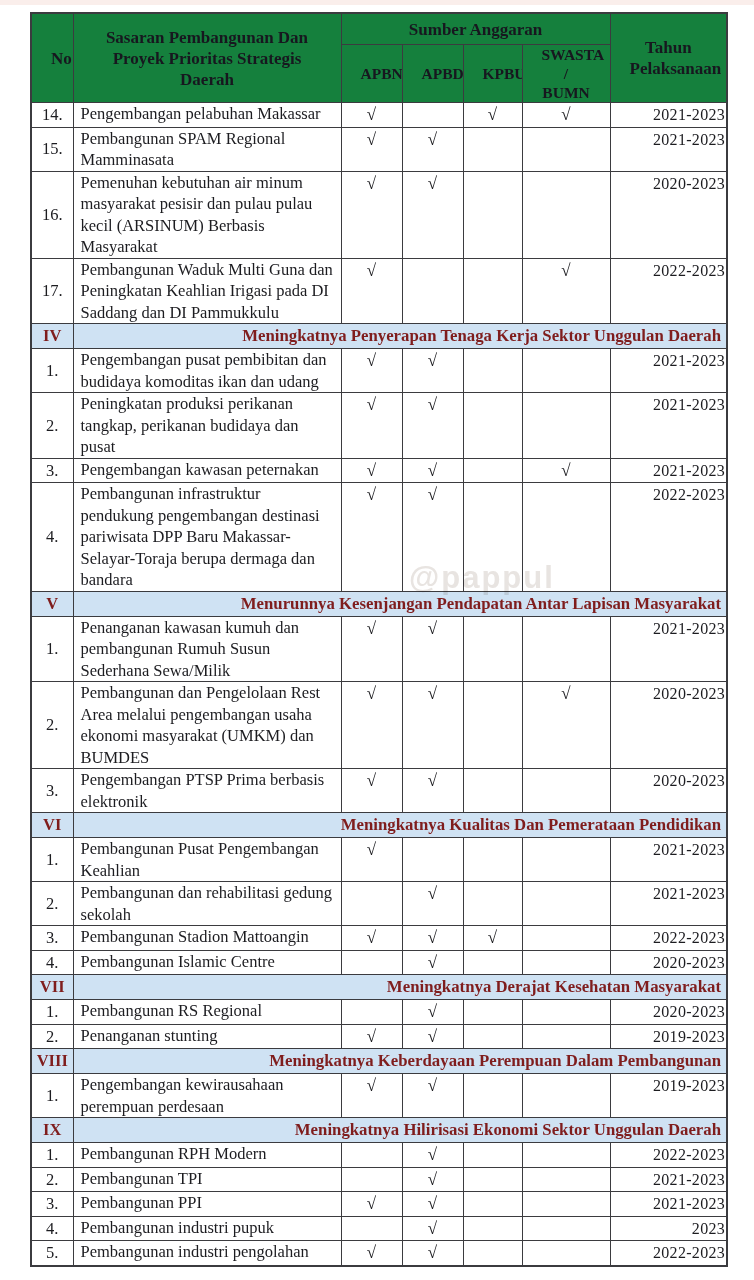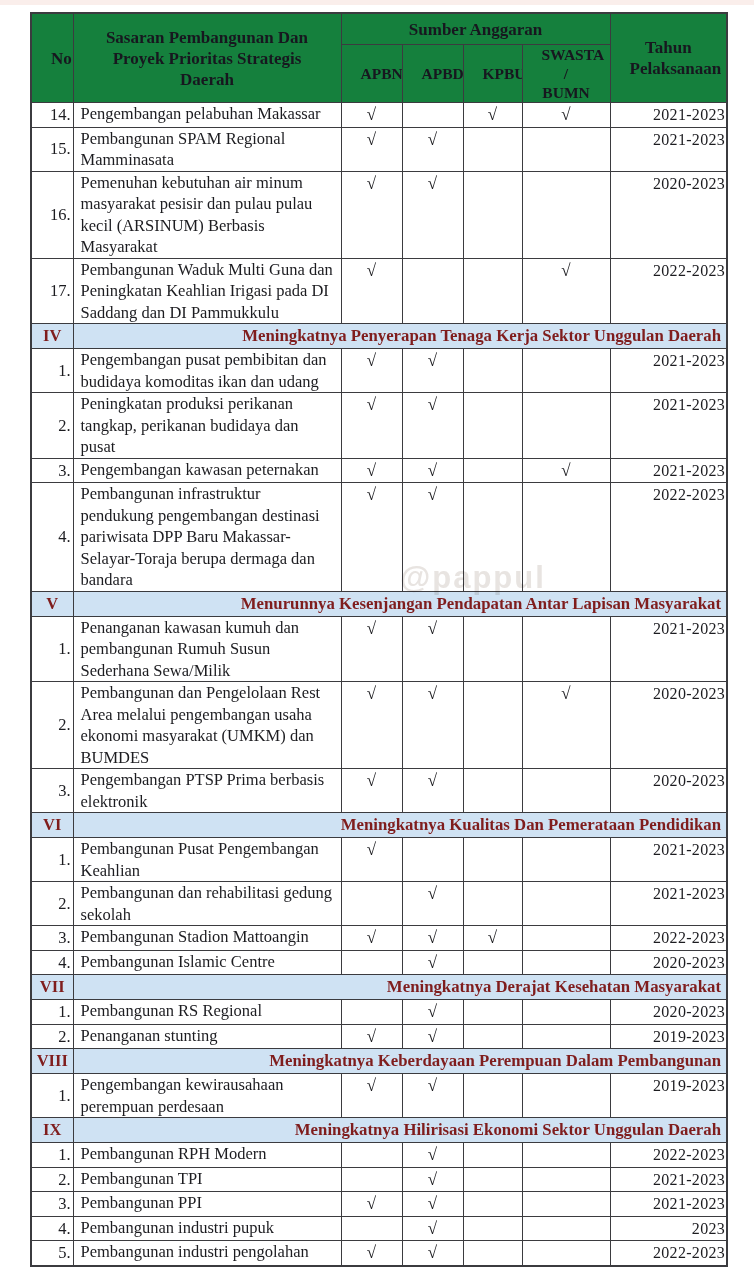--- a/index.html
+++ b/index.html
@@ -20,21 +20,21 @@
   }
   th,td{border:1px solid #3b3b3f;overflow:hidden;}
   thead th{
     background:#15803d;font-weight:bold;color:#17171f;
     text-align:center;vertical-align:middle;padding:0 19px;
   }
   .th-main{font-size:17px;line-height:21px;}
   tr.head-top th.sumber{height:30px;}
   tr.subhead th{height:54px;font-size:15.5px;line-height:19px;}
   .no-cell{
-    text-align:right;vertical-align:middle;
+    text-align:center;vertical-align:middle;
     font-size:16.5px;line-height:21.5px;padding:0 2px;
   }
   .desc-cell{
     text-align:left;vertical-align:top;
     font-size:16.5px;line-height:21.5px;padding:0 5px 0 7px;
   }
   .check-cell{
     text-align:center;vertical-align:top;
     font-size:17px;line-height:21.5px;
   }
@@ -44,21 +44,21 @@
   }
   tr.section-row td{
     background:#cfe2f3;font-weight:bold;color:#7f1d1d;
   }
   td.section-no{text-align:center;vertical-align:middle;font-size:16.5px;line-height:22px;}
   td.section-desc{
     text-align:right;vertical-align:middle;
     font-size:16.8px;line-height:22px;padding:0 5px 0 7px;
   }
   .watermark{
-    position:absolute;left:400px;top:560px;
+    position:absolute;left:409px;top:560px;
     font-family:"Liberation Sans","DejaVu Sans",sans-serif;
     font-weight:bold;font-size:31px;letter-spacing:2px;
     color:#e8e4e1;mix-blend-mode:multiply;pointer-events:none;
     text-shadow:0 1px 1px rgba(255,255,255,.6);
   }
 </style>
 </head>
 <body>
 
 <div class="top-band"></div>

